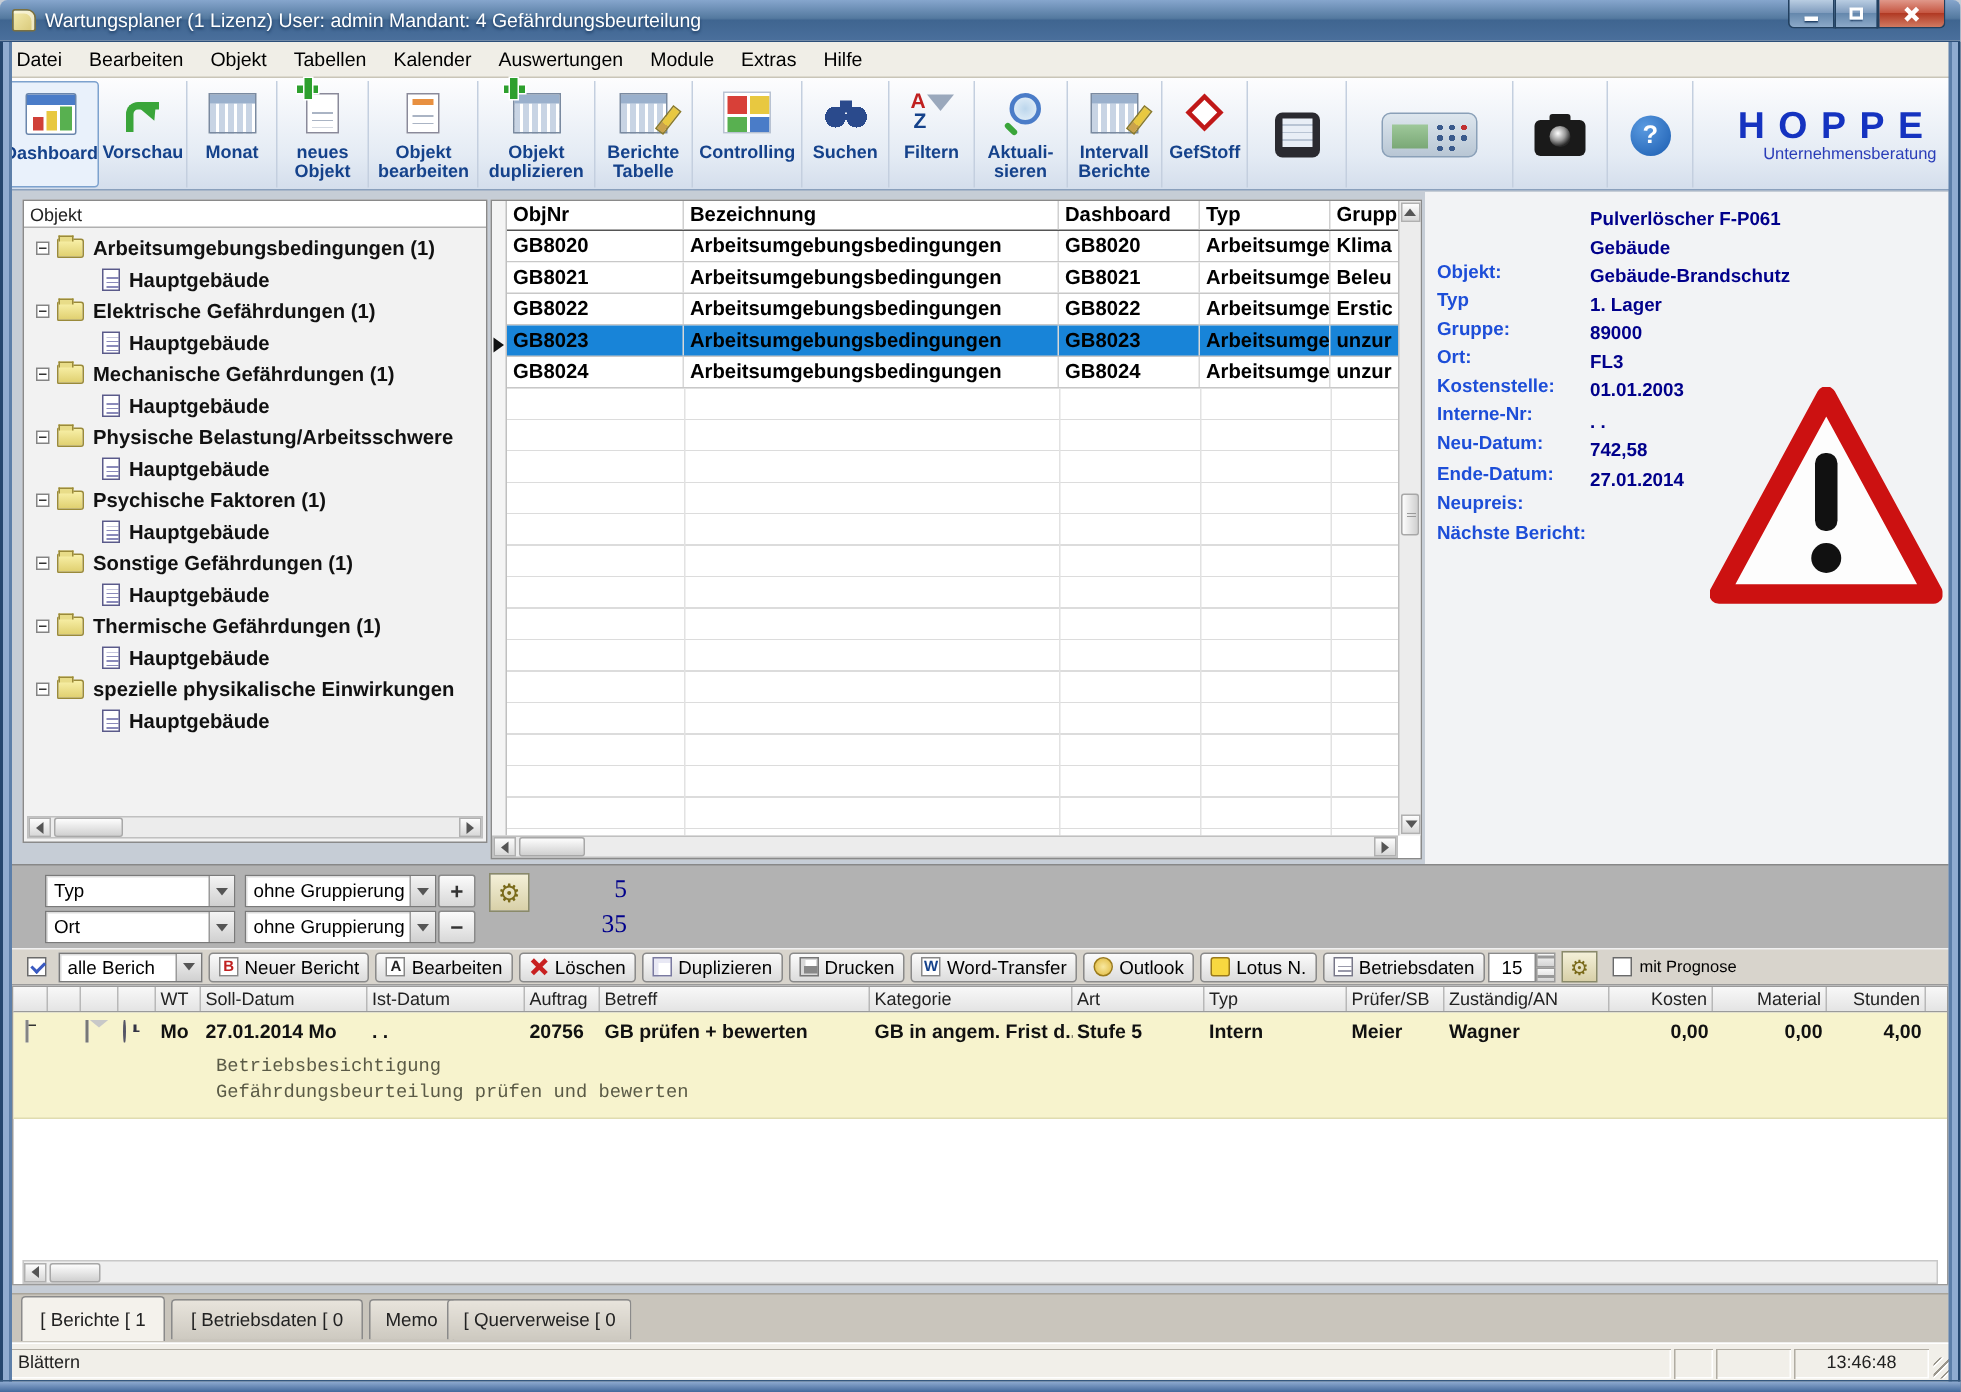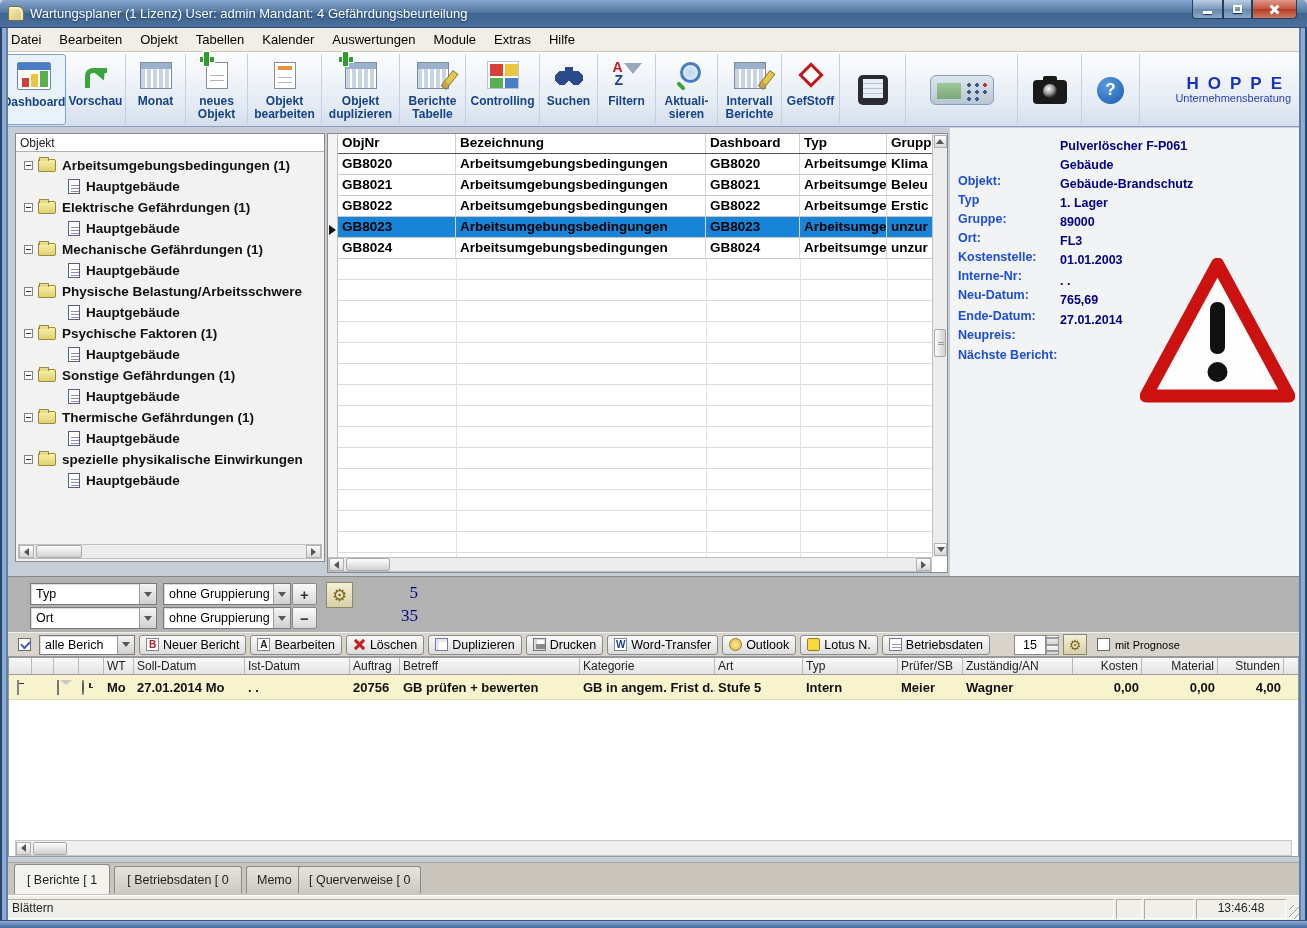--- a/index.html
+++ b/index.html
@@ -96,21 +96,21 @@
     radial-gradient(circle at 46px 16px,#3a5a8c 0 2px,#fff0 2px) no-repeat,
     radial-gradient(circle at 54px 16px,#3a5a8c 0 2px,#fff0 2px) no-repeat,
     radial-gradient(circle at 38px 23px,#3a5a8c 0 2px,#fff0 2px) no-repeat,
     radial-gradient(circle at 46px 23px,#3a5a8c 0 2px,#fff0 2px) no-repeat,
     linear-gradient(#dde6ee,#b8c6d4); }
   .ic-camera { width:34px; height:24px; border-radius:4px; background:#1a1a1a; position:relative; margin-top:4px; }
   .ic-camera::before { content:""; position:absolute; left:10px; top:-4px; width:14px; height:6px; background:#1a1a1a; border-radius:2px 2px 0 0; }
   .ic-camera::after { content:""; position:absolute; left:10px; top:4px; width:14px; height:14px; border-radius:50%; background:radial-gradient(circle at 40% 35%,#fff,#9a9a9a 40%,#2a2a2a 70%); }
   .ic-help { width:27px; height:27px; border-radius:50%; background:radial-gradient(circle at 35% 30%,#5a9ae0,#1a5cb0); color:#fff; font-weight:bold; font-size:17px; display:flex; align-items:center; justify-content:center; }
   .hoppe { margin-left:auto; margin-right:14px; align-self:center; text-align:right; }
-  .hoppe-name { font-size:17px; font-weight:bold; color:#1533c0; letter-spacing:9px;margin-left:29px; }
+  .hoppe-name { font-size:25px; font-weight:bold; color:#1533c0; letter-spacing:9px;margin-left:29px; }
   .hoppe-sub { font-size:11px; color:#2a3db8; margin-top:-2px; }
 
   
   .tree-panel { position:absolute; left:15px; top:133px; width:310px; height:429px; background:#f2f2f2;
     border:1px solid #8a8a8a; overflow:hidden; }
   .tree-header { height:18px; background:#fff; border-bottom:1px solid #b0b0b0; font-size:12px; color:#222; padding:2px 4px; }
   .tree-row { position:absolute; left:0; height:21px; display:flex; align-items:center; white-space:nowrap; width:340px; }
   .expander { width:9px; height:9px; border:1px solid #848484; background:#fff; position:relative; margin:0 5px 0 8px; flex:none; }
   .expander::after { content:""; position:absolute; left:1px; top:3px; width:5px; height:1px; background:#333; }
   .folder { width:18px; height:13px; background:linear-gradient(#f8f0a8,#e0d070); border:1px solid #9a8a3a; border-radius:1px 2px 2px 1px; position:relative; margin-right:6px; flex:none; }
@@ -166,21 +166,21 @@
   .ric-b { color:#c02020; border:1px solid #888; background:#fff; }
   .ric-a { color:#222; border:1px solid #888; background:#fff; }
   .ric-x { position:relative; } .ric-x::before,.ric-x::after { content:""; position:absolute; left:5px; top:0; width:3px; height:13px; background:#c82020; }
   .ric-x::before{transform:rotate(45deg);} .ric-x::after{transform:rotate(-45deg);}
   .ric-copy { background:linear-gradient(#fff,#fff) 3px 3px/8px 9px no-repeat,#e8e8f4; border:1px solid #7a7aa0; }
   .ric-print { background:linear-gradient(#888,#888) 2px 5px/9px 5px no-repeat,linear-gradient(#fff,#fff) 3px 1px/7px 4px no-repeat,#d8d8d8; border:1px solid #777; }
   .ric-w { color:#15428b; border:1px solid #888; background:#fff; }
   .ric-clock { border-radius:50%; background:radial-gradient(circle,#f8e8a0,#e0b83a); border:1px solid #9a7a1a; }
   .ric-lotus { background:#f8d840; border:1px solid #9a7a1a; border-radius:2px; }
   .ric-data { background:repeating-linear-gradient(#fff 0 2px,#99a 2px 3px) 2px 3px/9px 7px no-repeat,#fff; border:1px solid #778; }
-  .spin { height:20px; margin-left:24px; width:32px; background:#fff; border:1px solid #8a8a8a; font-size:12.5px; display:flex; align-items:center; justify-content:center; }
+  .spin { height:20px; margin-left:2px; width:32px; background:#fff; border:1px solid #8a8a8a; font-size:12.5px; display:flex; align-items:center; justify-content:center; }
   .spin-btns { width:13px; height:20px; display:flex; flex-direction:column; }
   .spin-btns span { flex:1; background:linear-gradient(#f8f8f8,#d4d4d4); border:1px solid #9a9a9a; display:flex; align-items:center; justify-content:center; }
   .mini-tri-u { border:3px solid transparent; border-bottom:4px solid #444; margin-top:-3px; }
   .mini-tri-d { border:3px solid transparent; border-top:4px solid #444; margin-bottom:-3px; }
   .prognose { font-size:11px; margin-left:5px; }
 
   
   .rep-panel { position:absolute; left:8px; top:657px; width:1291px; height:200px; background:#fff; border:1px solid #9a9a9a; }
   .rt-header { display:flex; height:17px; background:linear-gradient(#f8f8f8,#e4e4e4); border-bottom:1px solid #9a9a9a; font-size:12px; color:#222; }
   .rt-header .cell { border-right:1px solid #b8b8b8; padding:1px 3px; overflow:hidden; white-space:nowrap; }
@@ -524,21 +524,21 @@
 
 <div class="detail-panel">
   <div class="detail-row" style="top:11px"><span class="dlabel">Objekt:</span><span class="dvalue">Pulverlöscher F-P061</span></div>
   <div class="detail-row" style="top:30px"><span class="dlabel">Typ</span><span class="dvalue">Gebäude</span></div>
   <div class="detail-row" style="top:49px"><span class="dlabel">Gruppe:</span><span class="dvalue">Gebäude-Brandschutz</span></div>
   <div class="detail-row" style="top:68px"><span class="dlabel">Ort:</span><span class="dvalue">1. Lager</span></div>
   <div class="detail-row" style="top:87px"><span class="dlabel">Kostenstelle:</span><span class="dvalue">89000</span></div>
   <div class="detail-row" style="top:106px"><span class="dlabel">Interne-Nr:</span><span class="dvalue">FL3</span></div>
   <div class="detail-row" style="top:125px"><span class="dlabel">Neu-Datum:</span><span class="dvalue">01.01.2003</span></div>
   <div class="detail-row" style="top:146px"><span class="dlabel">Ende-Datum:</span><span class="dvalue">.  .</span></div>
-  <div class="detail-row" style="top:165px"><span class="dlabel">Neupreis:</span><span class="dvalue">765,69</span></div>
+  <div class="detail-row" style="top:165px"><span class="dlabel">Neupreis:</span><span class="dvalue">742,58</span></div>
   <div class="detail-row" style="top:185px"><span class="dlabel">Nächste Bericht:</span><span class="dvalue">27.01.2014</span></div>
 
   <div class="warn-wrap">
     <svg class="warn-svg" width="155" height="145" viewBox="0 0 155 145">
       <polygon points="77.5,6 149,138 6,138" fill="#fdfdfd" stroke="#cc1111" stroke-width="13" stroke-linejoin="round"></polygon>
       <rect x="70" y="44" width="15" height="52" rx="7" fill="#111"></rect>
       <circle cx="77.5" cy="114" r="10" fill="#111"></circle>
     </svg>
   </div>
 </div>
@@ -670,20 +670,24 @@
       <span class="cell rt-bet">GB prüfen + bewerten</span>
       <span class="cell rt-kat">GB in angem. Frist d...</span>
       <span class="cell rt-art">Stufe 5</span>
       <span class="cell rt-typ2">Intern</span>
       <span class="cell rt-pru">Meier</span>
       <span class="cell rt-zus">Wagner</span>
       <span class="cell rt-kos">0,00</span>
       <span class="cell rt-mat">0,00</span>
       <span class="cell rt-stu">4,00</span>
     </div>
+    <div class="rt-notes">
+      <div>Betriebsbesichtigung</div>
+      <div>Gefährdungsbeurteilung prüfen und bewerten</div>
+    </div>
   </div>
 
   <div class="rep-hsb">
     <span class="sb-arrow">
         <span class="tri-l"></span>
       </span>
     <span class="sb-thumb" style="width:34px;margin-left:2px"></span>
   </div>
 </div>
 

